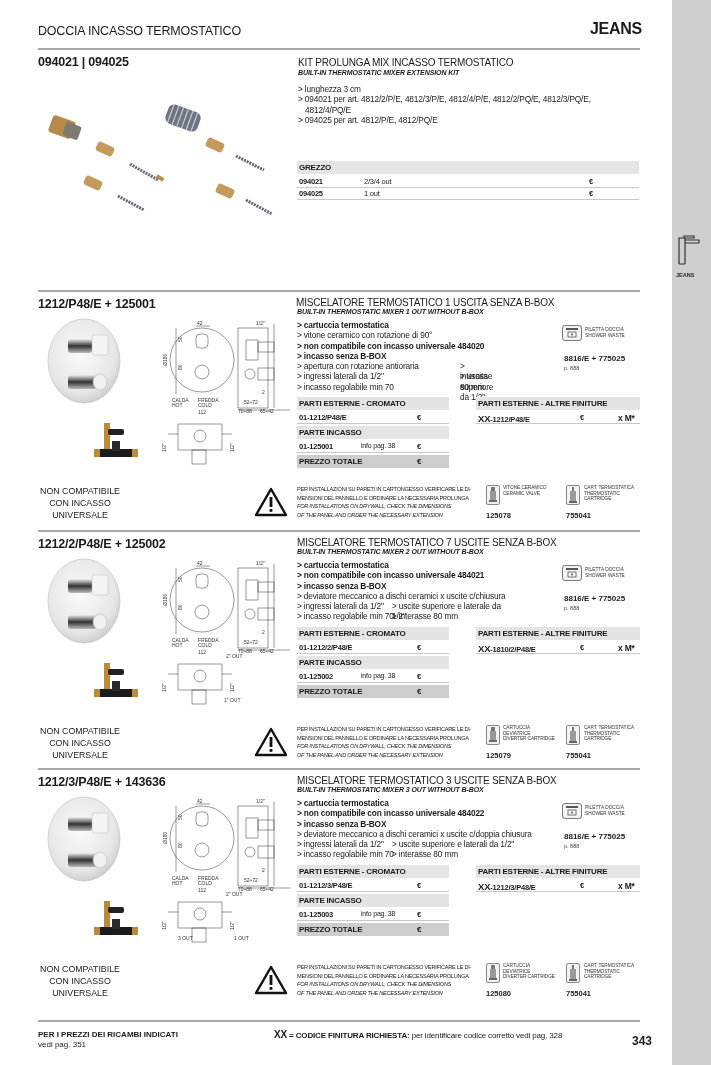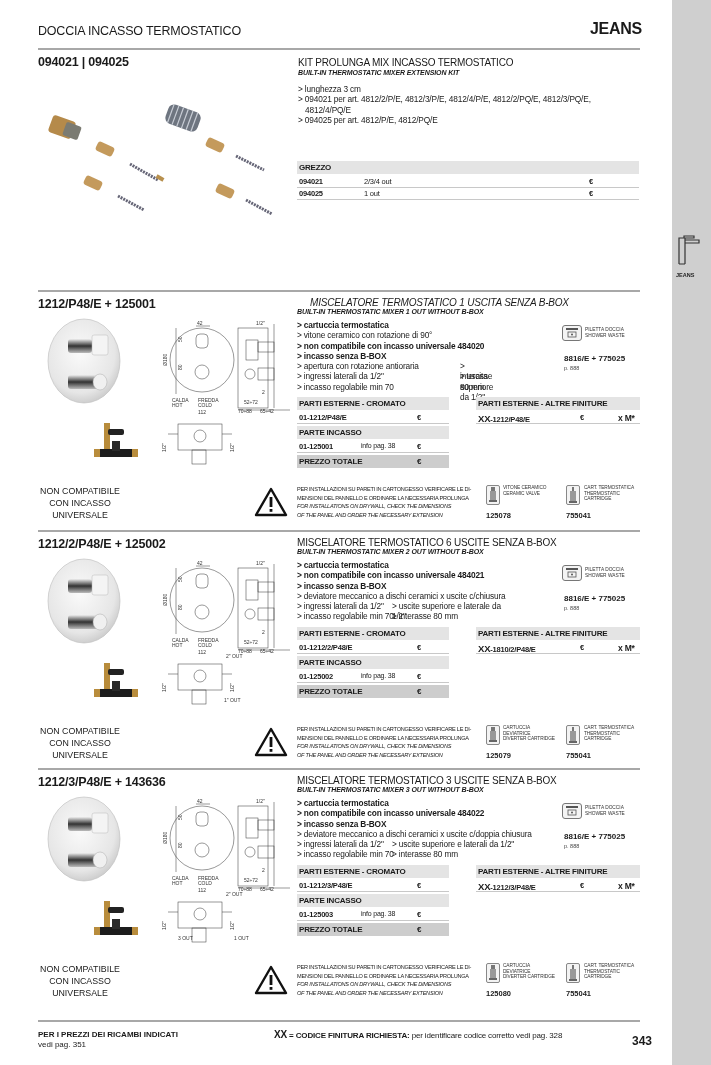--- a/index.html
+++ b/index.html
@@ -183,21 +183,21 @@
         <g>
           <rect x="16" y="104" width="44" height="26"></rect>
           <circle cx="38" cy="116" r="6"></circle>
           <line x1="6" y1="114" x2="16" y2="114"></line>
           <line x1="60" y1="114" x2="70" y2="114"></line>
           <rect x="30" y="130" width="14" height="14"></rect>
         </g>
       </svg>
     </div>
 
-    <div class="ptitle pt" style="position: absolute; left: 310px; top: 297px; font-style: italic;">MISCELATORE TERMOSTATICO 1 USCITA SENZA B-BOX</div>
+    <div class="ptitle pt" style="position: absolute; left: 296px; top: 297px;">MISCELATORE TERMOSTATICO 1 USCITA SENZA B-BOX</div>
     <div class="psub ps" style="position: absolute; left: 297px; top: 308px;">BUILT-IN THERMOSTATIC MIXER 1 OUT WITHOUT B-BOX</div>
     <div class="feat ft" style="position: absolute; left: 297px; top: 320px;">
         <div style="position: relative;"><span class="b">&gt; cartuccia termostatica</span></div>
         <div style="position: relative;"><span>&gt; vitone ceramico con rotazione di 90°</span></div>
         <div style="position: relative;"><span class="b">&gt; non compatibile con incasso universale 484020</span></div>
         <div style="position: relative;"><span class="b">&gt; incasso senza B-BOX</span></div>
         <div style="position: relative;"><span>&gt; apertura con rotazione antioraria</span><span style="position: absolute; left: 163px;">&gt; interasse 80 mm</span></div>
         <div style="position: relative;"><span>&gt; ingressi laterali da 1/2"</span><span style="position: absolute; left: 163px;">&gt; uscita superiore da 1/2"</span></div>
         <div style="position: relative;"><span>&gt; incasso regolabile min 70</span></div>
       </div>
@@ -357,21 +357,21 @@
         <g>
           <rect x="16" y="104" width="44" height="26"></rect>
           <circle cx="38" cy="116" r="6"></circle>
           <line x1="6" y1="114" x2="16" y2="114"></line>
           <line x1="60" y1="114" x2="70" y2="114"></line>
           <rect x="30" y="130" width="14" height="14"></rect>
         </g>
       </svg>
     </div>
 
-    <div class="ptitle pt" style="position: absolute; left: 297px; top: 537px;">MISCELATORE TERMOSTATICO 6 USCITE SENZA B-BOX</div>
+    <div class="ptitle pt" style="position: absolute; left: 297px; top: 537px;">MISCELATORE TERMOSTATICO 7 USCITE SENZA B-BOX</div>
     <div class="psub ps" style="position: absolute; left: 297px; top: 548px;">BUILT-IN THERMOSTATIC MIXER 2 OUT WITHOUT B-BOX</div>
     <div class="feat ft" style="position: absolute; left: 297px; top: 560px;">
         <div style="position: relative;"><span class="b">&gt; cartuccia termostatica</span></div>
         <div style="position: relative;"><span class="b">&gt; non compatibile con incasso universale 484021</span></div>
         <div style="position: relative;"><span class="b">&gt; incasso senza B-BOX</span></div>
         <div style="position: relative;"><span>&gt; deviatore meccanico a dischi ceramici x uscite c/chiusura</span></div>
         <div style="position: relative;"><span>&gt; ingressi laterali da 1/2"</span><span style="position: absolute; left: 95px;">&gt; uscite superiore e laterale da 1/2"</span></div>
         <div style="position: relative;"><span>&gt; incasso regolabile min 70</span><span style="position: absolute; left: 95px;">&gt; interasse 80 mm</span></div>
       </div>
 

